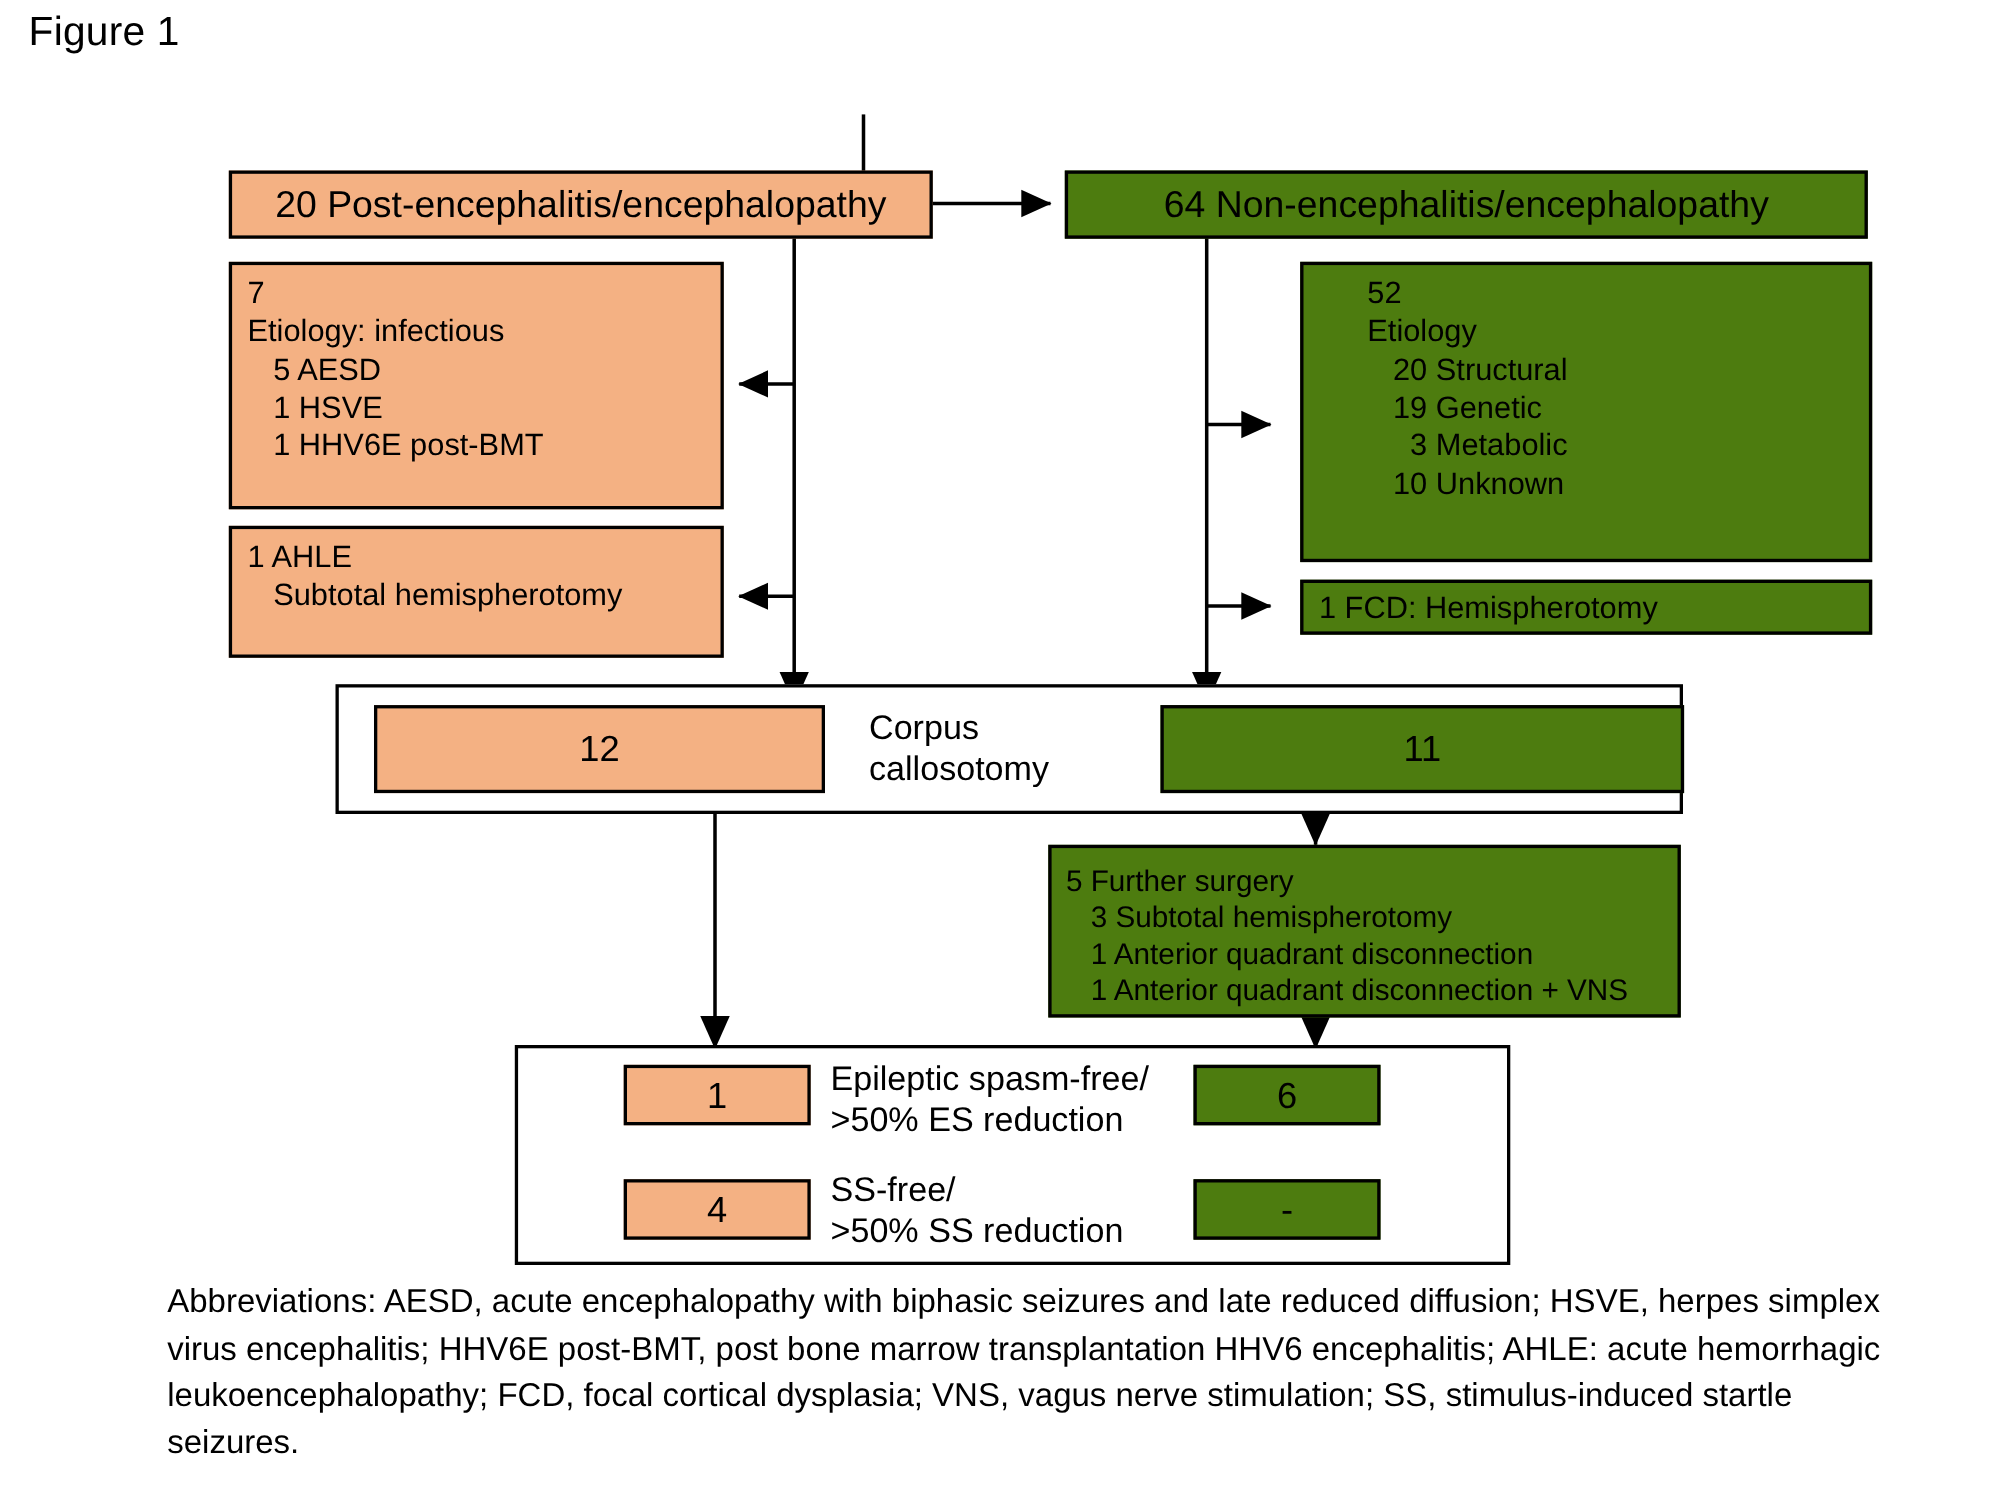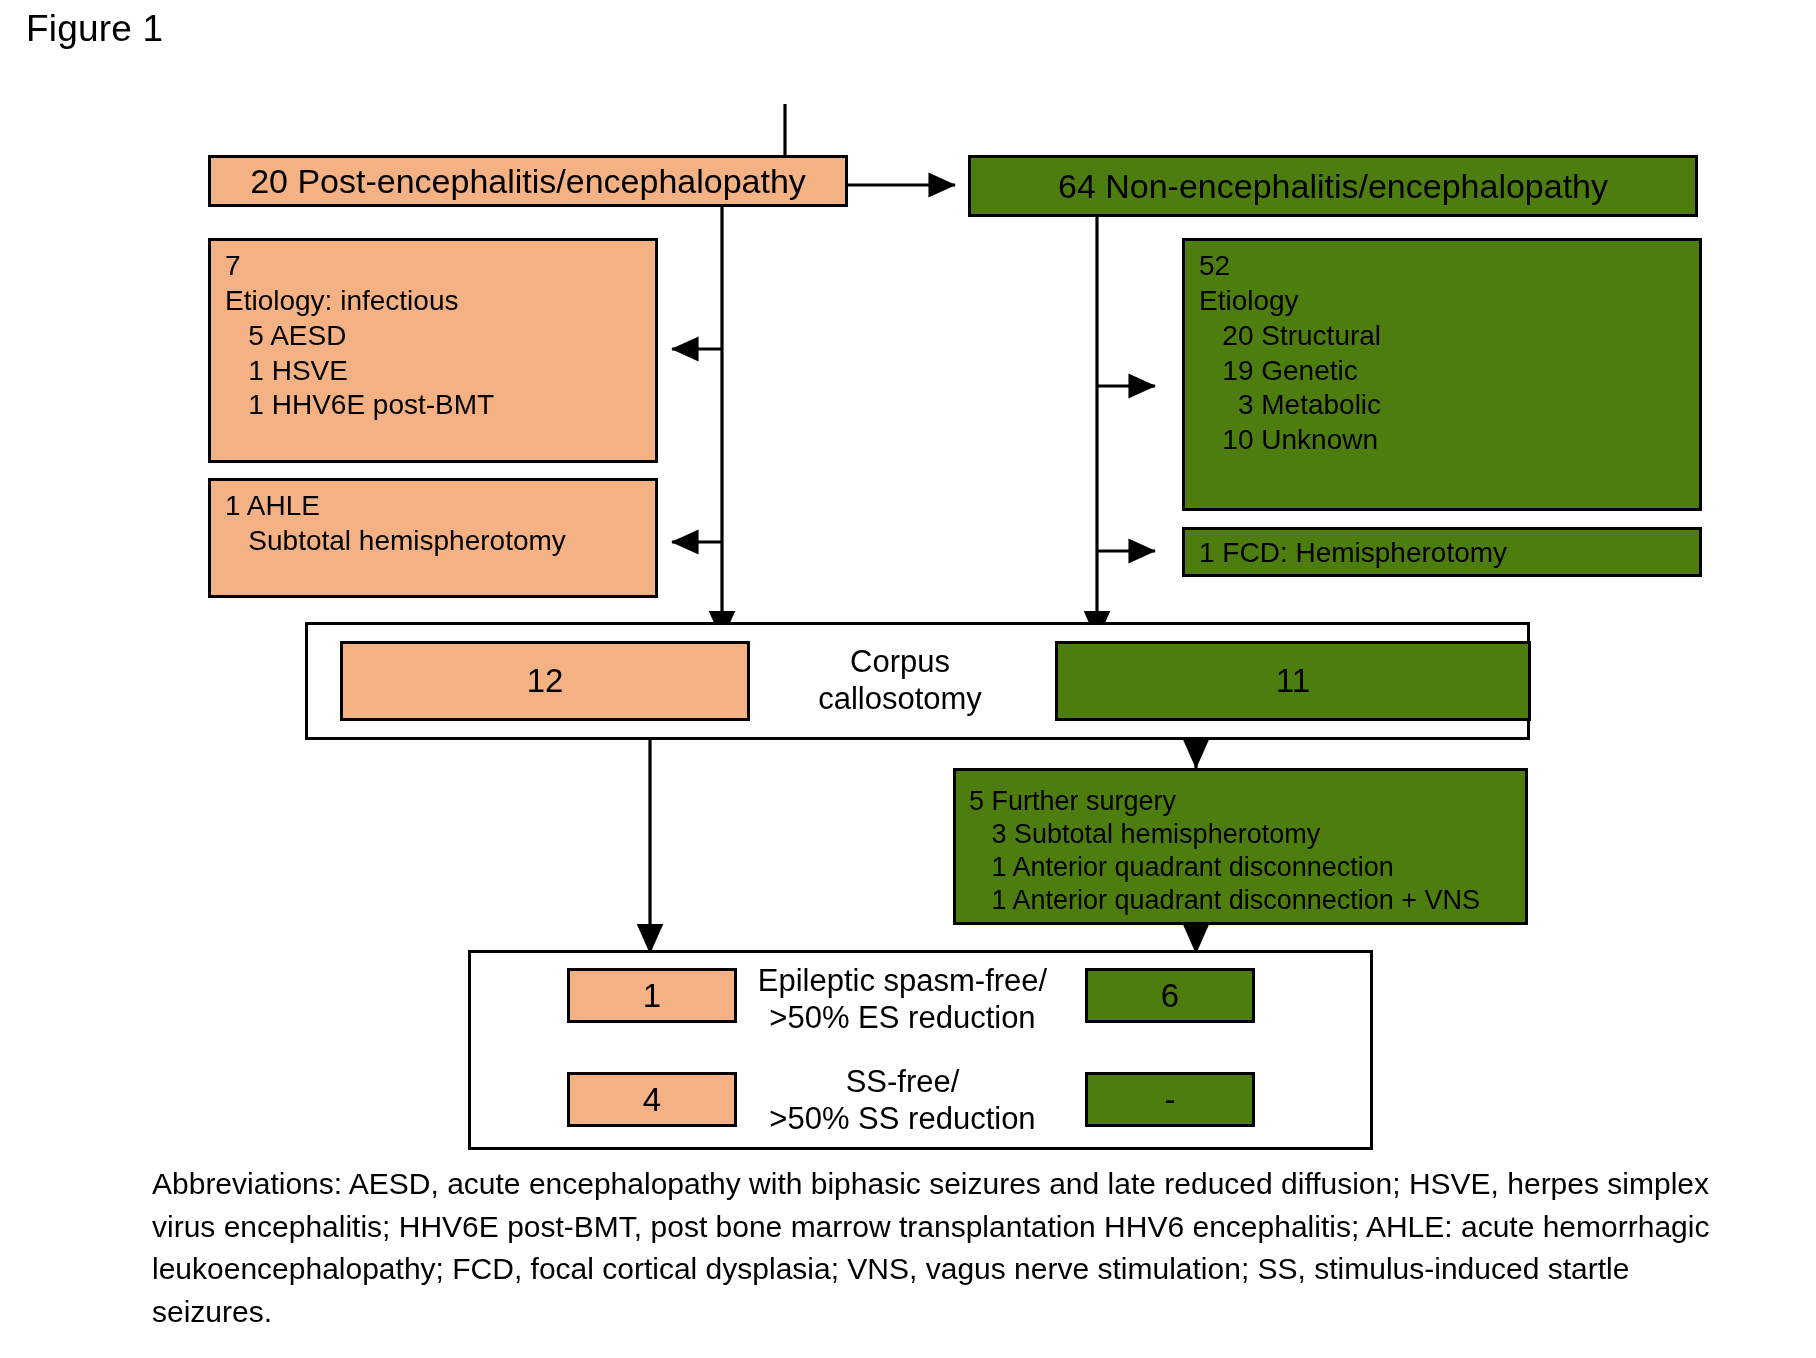--- a/index.html
+++ b/index.html
@@ -46,21 +46,20 @@
   .white  { background: #ffffff; }
   .t32 { font-size: 34px; line-height: 1.2; }
 
   .lines { white-space: pre; font-size: 28px; line-height: 1.245; padding: 8px 0 0 14px; }
   .lines.small { font-size: 27px; line-height: 1.22; }
 
   .num { font-size: 33px; }
 
   .lbl {
     position: absolute;
-    text-align: center;
     font-size: 31px;
     line-height: 1.18;
     white-space: pre;
   }
 
   .abbrev {
     position: absolute;
     left: 152px; top: 1163px;
     width: 1560px;
     font-size: 30px;
@@ -105,42 +104,42 @@
 
       <path d="M650,716 L650,953" marker-end="url(#ahs)"></path>
 
       <path d="M1196,716 L1196,768" marker-end="url(#ahs)"></path>
 
       <path d="M1196,925 L1196,953" marker-end="url(#ahs)"></path>
     </g>
   </svg>
 
 
-  <div class="box orange center t32" style="left:208px; top:155px; width:640px; height:52px;">
+  <div class="box orange center t32" style="left:208px; top:155px; width:640px; height:62px;">
     <span>20 Post-encephalitis/encephalopathy</span>
   </div>
 
   <div class="box blue center t32" style="left:968px; top:155px; width:730px; height:62px;">
     <span>64 Non-encephalitis/encephalopathy</span>
   </div>
 
   <div class="box orange lead" style="left:208px; top:238px; width:450px; height:225px;">
     <div class="lines">7
 Etiology: infectious
    5 AESD
    1 HSVE
    1 HHV6E post-BMT</div>
   </div>
 
   <div class="box orange lead" style="left:208px; top:478px; width:450px; height:120px;">
     <div class="lines">1 AHLE
    Subtotal hemispherotomy</div>
   </div>
 
-  <div class="box blue lead" style="left:1182px; top:238px; width:520px; height:273px;">
+  <div class="box blue lead" style="left:1182px; top:238px; width:520px; height:273px;padding-left:44px;">
     <div class="lines">52
 Etiology
    20 Structural
    19 Genetic
      3 Metabolic
    10 Unknown</div>
   </div>
 
   <div class="box blue lead" style="left:1182px; top:527px; width:520px; height:50px;">
     <div class="lines" style="padding-top:6px;">1 FCD: Hemispherotomy</div>

